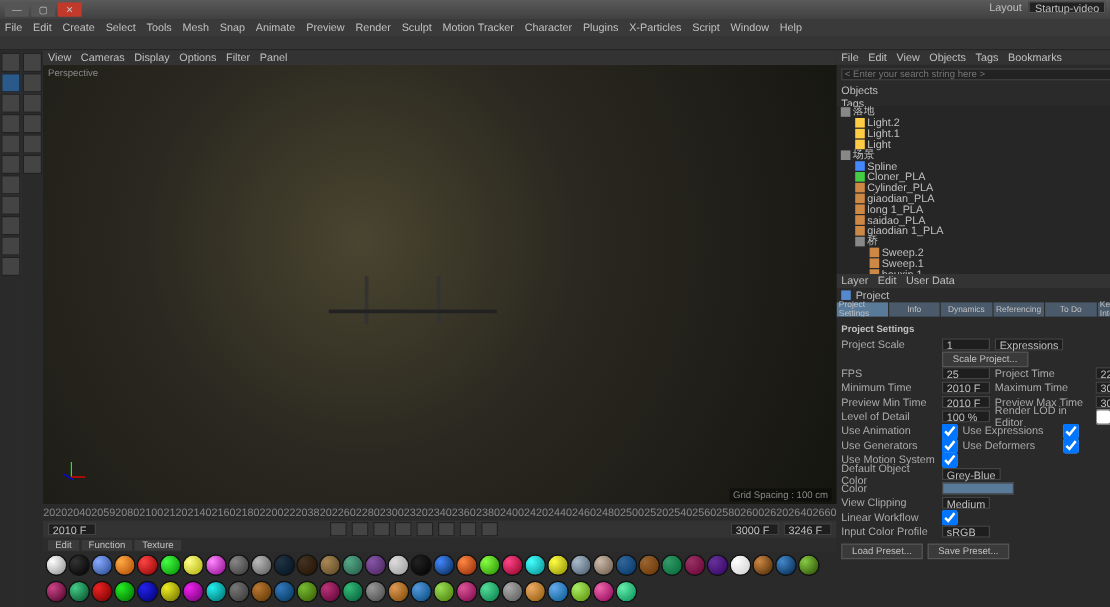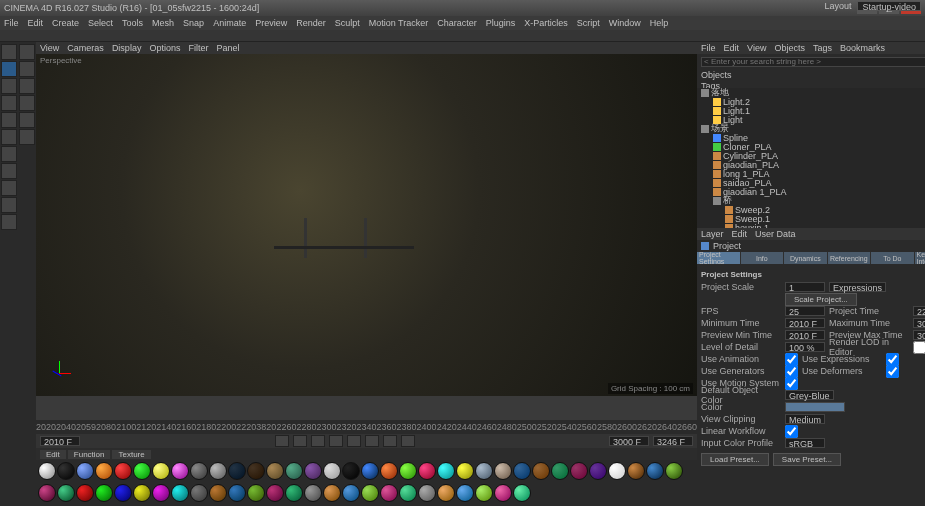--- a/index.html
+++ b/index.html
@@ -23,21 +23,21 @@
 .perspective-label { position: absolute; top: 2px; left: 4px; font-size: 8px; color: #888; }
 .grid-spacing { position: absolute; bottom: 2px; right: 4px; font-size: 8px; color: #888; background: rgba(0,0,0,0.4); padding: 1px 3px; }
 .axis-gizmo { position: absolute; bottom: 8px; left: 8px; width: 30px; height: 30px; }
 .axis-gizmo .x { position: absolute; top: 15px; left: 15px; width: 12px; height: 1px; background: #f00; }
 .axis-gizmo .y { position: absolute; top: 3px; left: 15px; width: 1px; height: 12px; background: #0f0; }
 .axis-gizmo .z { position: absolute; top: 15px; left: 8px; width: 10px; height: 1px; background: #00f; transform: rotate(30deg); }
 .scene-content { position: absolute; top: 20%; left: 15%; width: 70%; height: 70%; }
 .bridge { position: absolute; top: 40%; left: 30%; width: 140px; height: 60px; }
 .bridge-tower { width: 3px; height: 40px; background: #333; position: absolute; }
 .bridge-deck { position: absolute; top: 28px; left: 0; width: 140px; height: 3px; background: #222; }
-.timeline { height: 14px; background: #2a2a2a; display: flex; align-items: center; font-size: 7px; overflow: hidden; margin-top: 24px; }
+.timeline { height: 14px; background: #2a2a2a; display: flex; align-items: center; font-size: 7px; overflow: hidden; }
 .timeline-tick { flex: 1; text-align: center; color: #888; }
 .playback { height: 14px; background: #333; display: flex; align-items: center; gap: 4px; padding: 0 4px; }
 .play-btn { width: 14px; height: 12px; background: #444; border: 1px solid #222; }
 .tabs-row { height: 12px; background: #2c2c2c; display: flex; align-items: center; gap: 2px; padding: 0 4px; }
 .tab-btn { padding: 0 6px; background: #3a3a3a; font-size: 8px; }
 .materials { background: #2a2a2a; padding: 2px; display: flex; flex-wrap: wrap; gap: 1px; height: 46px; overflow: hidden; }
 .mat-ball { width: 18px; height: 18px; border-radius: 50%; background: radial-gradient(circle at 30% 30%, var(--c1), var(--c2)); border: 1px solid #111; }
 .right { width: 313px; background: #2e2e2e; display: flex; flex-direction: column; }
 .panel-menubar { height: 12px; background: #333; display: flex; align-items: center; gap: 8px; padding: 0 4px; font-size: 8px; }
 .search-bar { height: 14px; background: #2a2a2a; padding: 2px 4px; }
@@ -59,21 +59,20 @@
 .attr-val { background: #1e1e1e; border: 1px solid #444; padding: 0 3px; min-width: 40px; height: 10px; }
 .attr-btn { background: #3a3a3a; border: 1px solid #555; padding: 1px 8px; font-size: 8px; }
 .layout-dd { position: absolute; top: 1px; right: 4px; font-size: 8px; display: flex; gap: 6px; align-items: center; }
 .layout-sel { background: #222; border: 1px solid #555; padding: 0 4px; height: 10px; }
 .apply-btn { margin-left: auto; background: #3a3a3a; border: 1px solid #555; padding: 1px 10px; }
 </style>
 </head>
 <body>
 
 <div class="titlebar">
-  <span class="title">CINEMA 4D R16.027 Studio (R16) - [01_05sfw2215 - 1600:24d]</span>
   <div class="layout-dd">
     <span>Layout</span>
     <span class="layout-sel">Startup-video</span>
   </div>
   <div class="win-controls">
     <div class="win-btn">—</div>
     <div class="win-btn">▢</div>
     <div class="win-btn close">✕</div>
   </div>
 </div>

